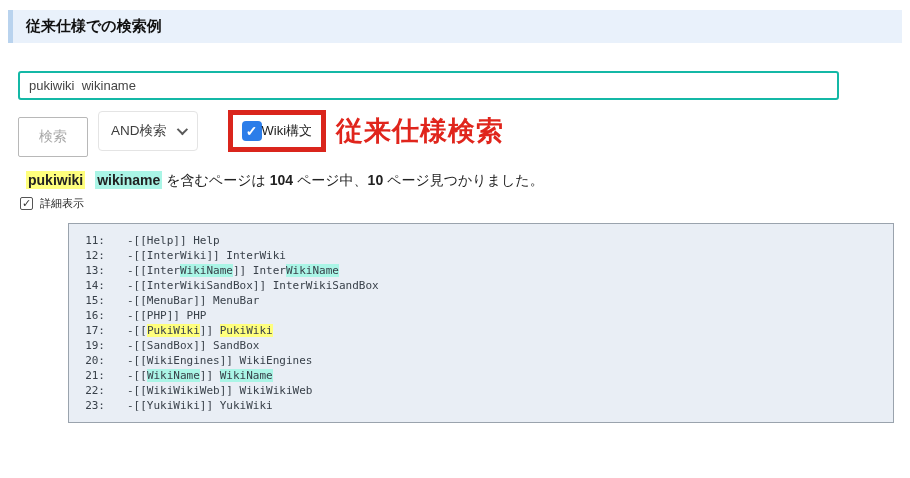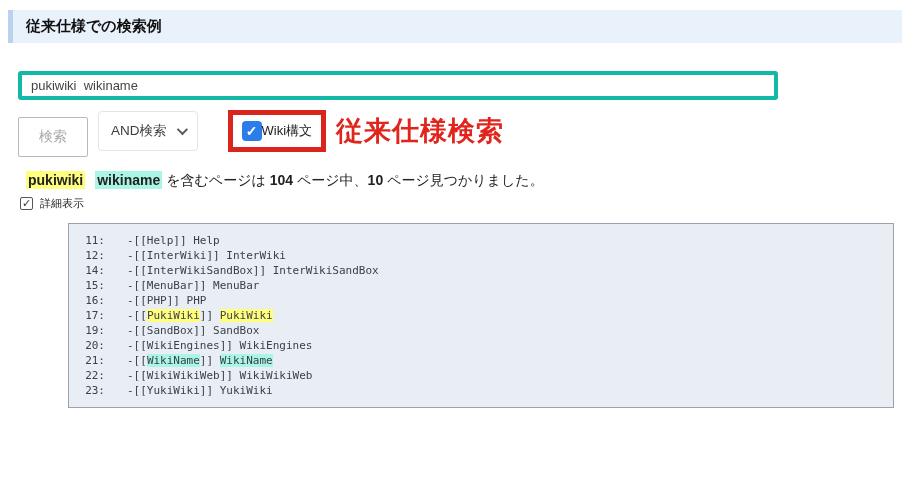--- a/index.html
+++ b/index.html
@@ -14,23 +14,23 @@
     padding: 7px 0 7px 13px;
     font-size: 15px;
     font-weight: bold;
     color: #111;
   }
 
   
   .search-input {
     display: block;
     margin: 28px 0 0 18px;
-    width: 760px;
+    width: 821px;
     height: 29px;
-    border: 4px solid #14b8a6;
+    border: 2px solid #14b8a6;
     border-radius: 3px;
     padding: 0 9px;
     font-size: 13px;
     color: #444;
     font-family: "Liberation Sans", sans-serif;
     outline: none;
     background: #fff;
   }
 
   
@@ -186,20 +186,21 @@
 
   <div class="detail-row">
     <span class="cb-plain">✓</span>
     <span class="cb-plain-label">詳細表示</span>
   </div>
 
 
   <div class="code-block">
       <div class="code-line"><span class="line-num">11:</span><span class="line-content"><span>-[[Help]] Help</span></span></div>
       <div class="code-line"><span class="line-num">12:</span><span class="line-content"><span>-[[InterWiki]] InterWiki</span></span></div>
+      <div class="code-line"><span class="line-num">13:</span><span class="line-content"><span>-[[Inter</span><span class="hl-cyan">WikiName</span><span>]] Inter</span><span class="hl-cyan">WikiName</span></span></div>
       <div class="code-line"><span class="line-num">14:</span><span class="line-content"><span>-[[InterWikiSandBox]] InterWikiSandBox</span></span></div>
       <div class="code-line"><span class="line-num">15:</span><span class="line-content"><span>-[[MenuBar]] MenuBar</span></span></div>
       <div class="code-line"><span class="line-num">16:</span><span class="line-content"><span>-[[PHP]] PHP</span></span></div>
       <div class="code-line"><span class="line-num">17:</span><span class="line-content"><span>-[[</span><span class="hl-yellow">PukiWiki</span><span>]] </span><span class="hl-yellow">PukiWiki</span></span></div>
       <div class="code-line"><span class="line-num">19:</span><span class="line-content"><span>-[[SandBox]] SandBox</span></span></div>
       <div class="code-line"><span class="line-num">20:</span><span class="line-content"><span>-[[WikiEngines]] WikiEngines</span></span></div>
       <div class="code-line"><span class="line-num">21:</span><span class="line-content"><span>-[[</span><span class="hl-cyan">WikiName</span><span>]] </span><span class="hl-cyan">WikiName</span></span></div>
       <div class="code-line"><span class="line-num">22:</span><span class="line-content"><span>-[[WikiWikiWeb]] WikiWikiWeb</span></span></div>
       <div class="code-line"><span class="line-num">23:</span><span class="line-content"><span>-[[YukiWiki]] YukiWiki</span></span></div>
     </div>

